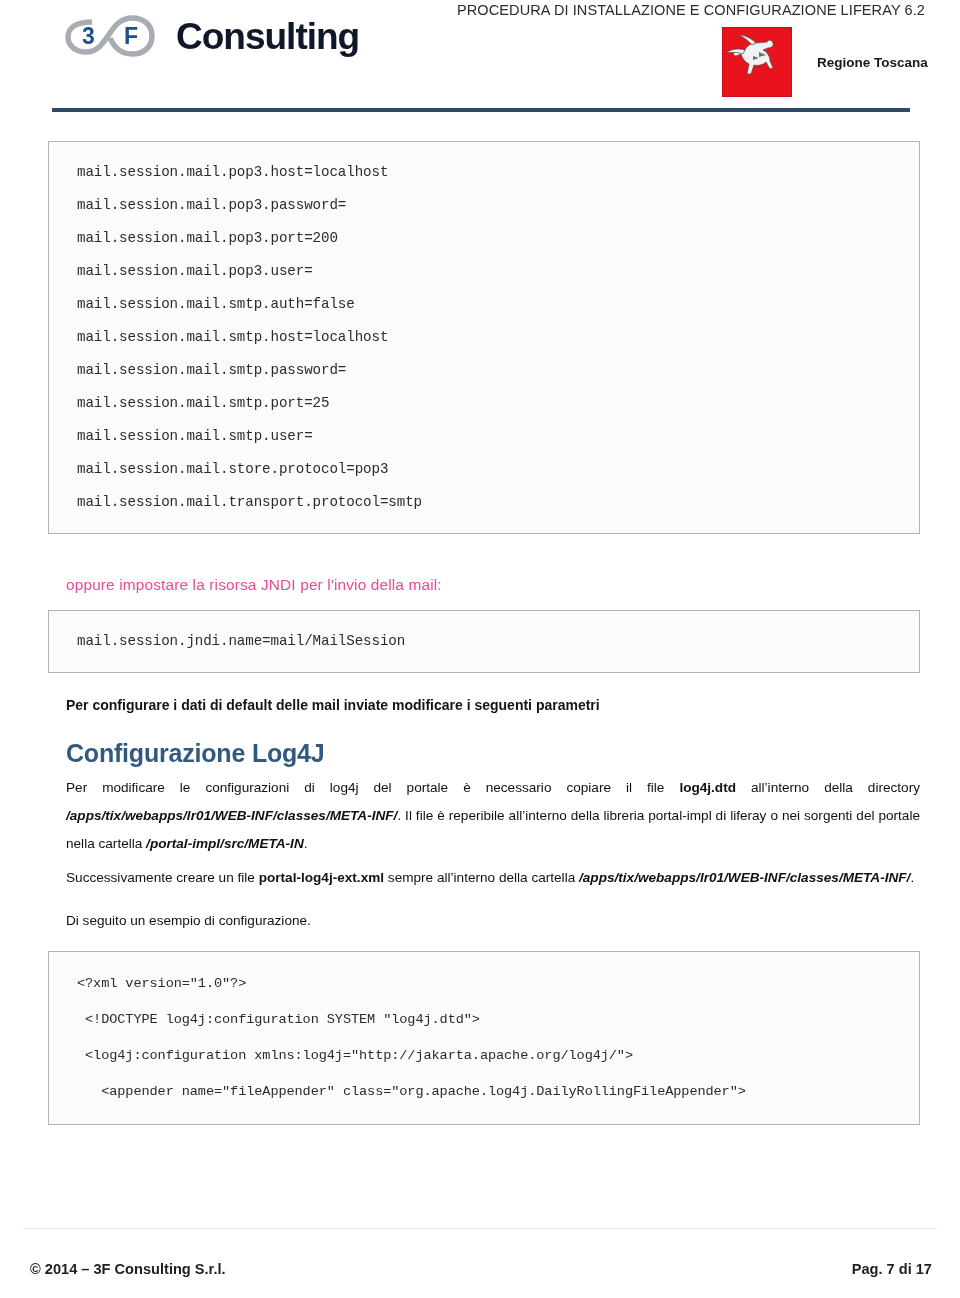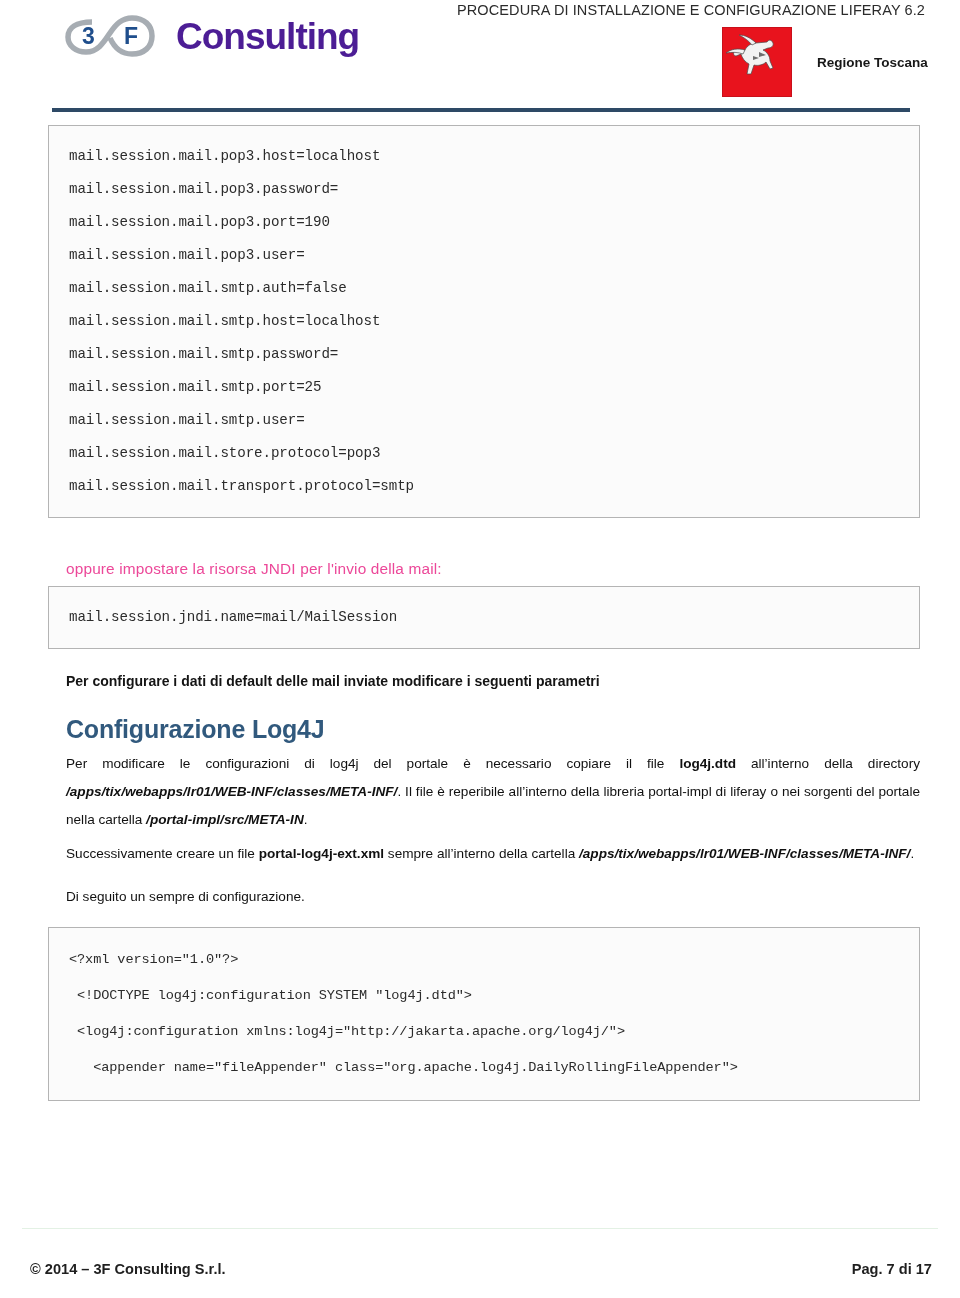--- a/index.html
+++ b/index.html
@@ -43,21 +43,21 @@
   }
   .logo-mark {
     position: relative;
     width: 110px;
     height: 46px;
   }
   .logo-mark svg { display: block; }
   .logo-word {
     font-size: 37px;
     font-weight: bold;
-    color: #4c1d95;
+    color: #0f172a;
     letter-spacing: -1px;
     margin-left: 4px;
     font-family: "Liberation Sans", sans-serif;
   }
 
   
   .rt-block {
     position: absolute;
     left: 722px;
     top: 27px;
@@ -93,25 +93,25 @@
 
   
   .content {
     position: absolute;
     left: 0;
     top: 125px;
     width: 960px;
   }
 
   .codebox {
-    margin: 0 40px 0 48px;
+    margin: 16px 40px 0 48px;
     border: 1px solid #b4b4b4;
     background: #fbfbfb;
     box-sizing: border-box;
-    padding: 14px 0 14px 0;
+    padding: 14px 0 14px 8px;
   }
   .codebox .cl {
     font-family: "Liberation Mono", "DejaVu Sans Mono", monospace;
     font-size: 14.2px;
     color: #2b2b2b;
     line-height: 33px;
     padding-left: 20px;
     white-space: pre;
     letter-spacing: -0.1px;
   }
@@ -232,21 +232,21 @@
   </div>
 
   <div class="header-rule"></div>
 </div>
 
 <div class="content">
 
   <div class="codebox">
     <div class="cl">mail.session.mail.pop3.host=localhost</div>
     <div class="cl">mail.session.mail.pop3.password=</div>
-    <div class="cl">mail.session.mail.pop3.port=190</div>
+    <div class="cl">mail.session.mail.pop3.port=200</div>
     <div class="cl">mail.session.mail.pop3.user=</div>
     <div class="cl">mail.session.mail.smtp.auth=false</div>
     <div class="cl">mail.session.mail.smtp.host=localhost</div>
     <div class="cl">mail.session.mail.smtp.password=</div>
     <div class="cl">mail.session.mail.smtp.port=25</div>
     <div class="cl">mail.session.mail.smtp.user=</div>
     <div class="cl">mail.session.mail.store.protocol=pop3</div>
     <div class="cl">mail.session.mail.transport.protocol=smtp</div>
   </div>
 
@@ -258,21 +258,21 @@
 
   <div class="para-perconf">Per configurare i dati di default delle mail inviate modificare i seguenti parametri</div>
 
 
   <h2 class="sec-title">Configurazione Log4J</h2>
 
   <p class="just"><span>Per  modificare  le  configurazioni  di  log4j  del  portale  è  necessario  copiare  il  file  </span><span class="b">log4j.dtd</span><span> all’interno  della  directory </span><span class="bi">/apps/tix/webapps/lr01/WEB-INF/classes/META-INF/</span><span>. Il file è reperibile all’interno della libreria portal-impl di liferay o nei sorgenti del portale nella cartella </span><span class="bi">/portal-impl/src/META-IN</span><span>.</span></p>
 
   <p class="just tight"><span>Successivamente   creare   un   file   </span><span class="b">portal-log4j-ext.xml</span><span>  sempre   all’interno   della   cartella  </span><span class="bi">/apps/tix/webapps/lr01/WEB-INF/classes/META-INF/</span><span>.</span></p>
 
-  <p class="plain">Di seguito un sempre di configurazione.</p>
+  <p class="plain">Di seguito un esempio di configurazione.</p>
 
   <div class="codebox xmlbox" style="margin-top:18px;">
     <div class="cl">&lt;?xml version="1.0"?&gt;</div>
     <div class="cl"> &lt;!DOCTYPE log4j:configuration SYSTEM "log4j.dtd"&gt;</div>
     <div class="cl"> &lt;log4j:configuration xmlns:log4j="http://jakarta.apache.org/log4j/"&gt;</div>
     <div class="cl">   &lt;appender name="fileAppender" class="org.apache.log4j.DailyRollingFileAppender"&gt;</div>
   </div>
 
 </div>
 

